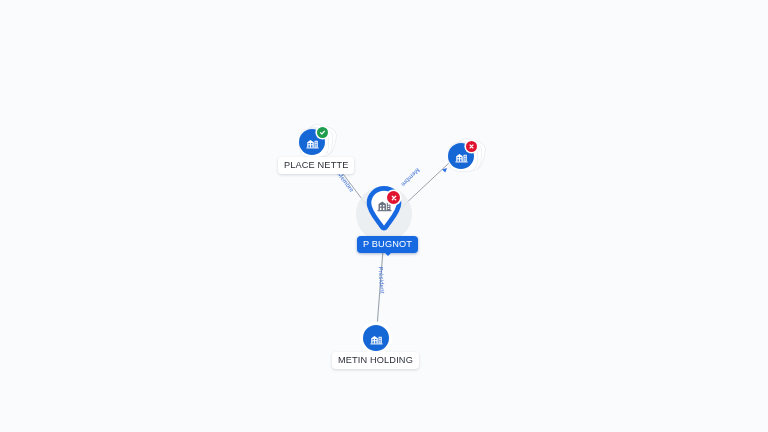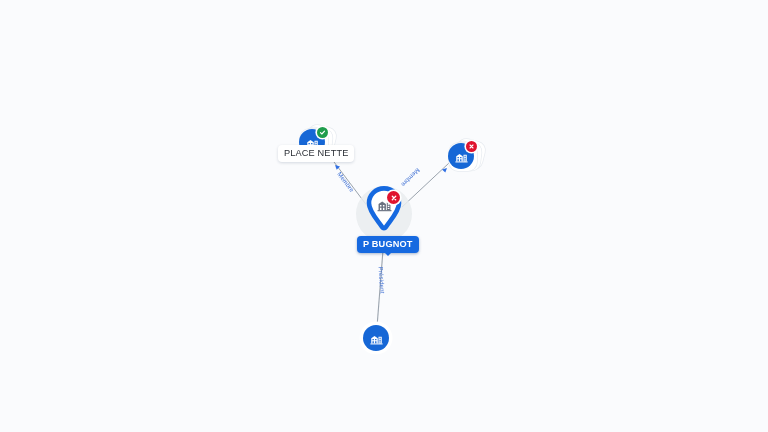--- a/index.html
+++ b/index.html
@@ -87,21 +87,21 @@
     padding:3px 6px 4px 6px;
     font-size:9.2px;
     color:#2b2f36;
     white-space:nowrap;
     letter-spacing:.15px;
     box-shadow:0 1px 3px rgba(25,45,85,.17);
   }
   .label.selected{
     background:#1669e0;
     color:#ffffff;
-    font-weight:bold;
+    font-weight:normal;
     box-shadow:0 1px 3px rgba(10,45,110,.35);
   }
   .label .caret{
     position:absolute;left:50%;margin-left:-3px;bottom:-3px;
     width:0;height:0;
     border-left:3.5px solid transparent;
     border-right:3.5px solid transparent;
     border-top:3.5px solid #1669e0;
   }
 </style>
@@ -143,21 +143,21 @@
         <path fill="#ffffff" d="M15.2 20V9.2h5.2V20z"></path>
         <path fill="#1667d6" d="M16.6 10.8h2.3v1.6h-2.3zm0 3h2.3v1.6h-2.3zm0 3h2.3v1.6h-2.3z"></path>
       </svg>
     </div>
     <div class="badge ok" style="left:21px;top:2px;">
       <svg viewBox="0 0 16 16" xmlns="http://www.w3.org/2000/svg">
         <path fill="none" stroke="#ffffff" stroke-width="2.6" stroke-linecap="round" stroke-linejoin="round" d="M3.4 8.4 L6.5 11.4 L12.6 4.9"></path>
       </svg>
     </div>
   </div>
-  <div class="label" style="left:278px;top:145px;">PLACE NETTE</div>
+  <div class="label" style="left:278px;top:157px;">PLACE NETTE</div>
 
   <div class="node" style="left:445px;top:139px;width:44px;height:40px;">
     <div class="stack">
       <i></i>
         <i></i>
         <i></i>
     </div>
     <div class="avatar" style="left:3px;top:4px;">
       <svg viewBox="0 0 24 24" xmlns="http://www.w3.org/2000/svg">
         <path fill="#ffffff" d="M2.2 21.5h19.6v-1.6H2.2z"></path>
@@ -205,14 +205,15 @@
     <div class="avatar plain" style="left:3px;top:3px;">
       <svg viewBox="0 0 24 24" xmlns="http://www.w3.org/2000/svg">
         <path fill="#ffffff" d="M2.2 21.5h19.6v-1.6H2.2z"></path>
         <path fill="#ffffff" d="M3.6 20V11.4l5.2-3.5 5.2 3.5V20z"></path>
         <path fill="#1667d6" d="M5.6 12.6h2.1v2.1H5.6zm4.2 0h2.1v2.1H9.8zm-4.2 3.9h2.1v3.2H5.6zm4.2 0h2.1v3.2H9.8z"></path>
         <path fill="#ffffff" d="M15.2 20V9.2h5.2V20z"></path>
         <path fill="#1667d6" d="M16.6 10.8h2.3v1.6h-2.3zm0 3h2.3v1.6h-2.3zm0 3h2.3v1.6h-2.3z"></path>
       </svg>
     </div>
   </div>
+  <div class="label" style="left:332px;top:352px;">METIN HOLDING</div>
 
 </div>
 
 </body></html>

